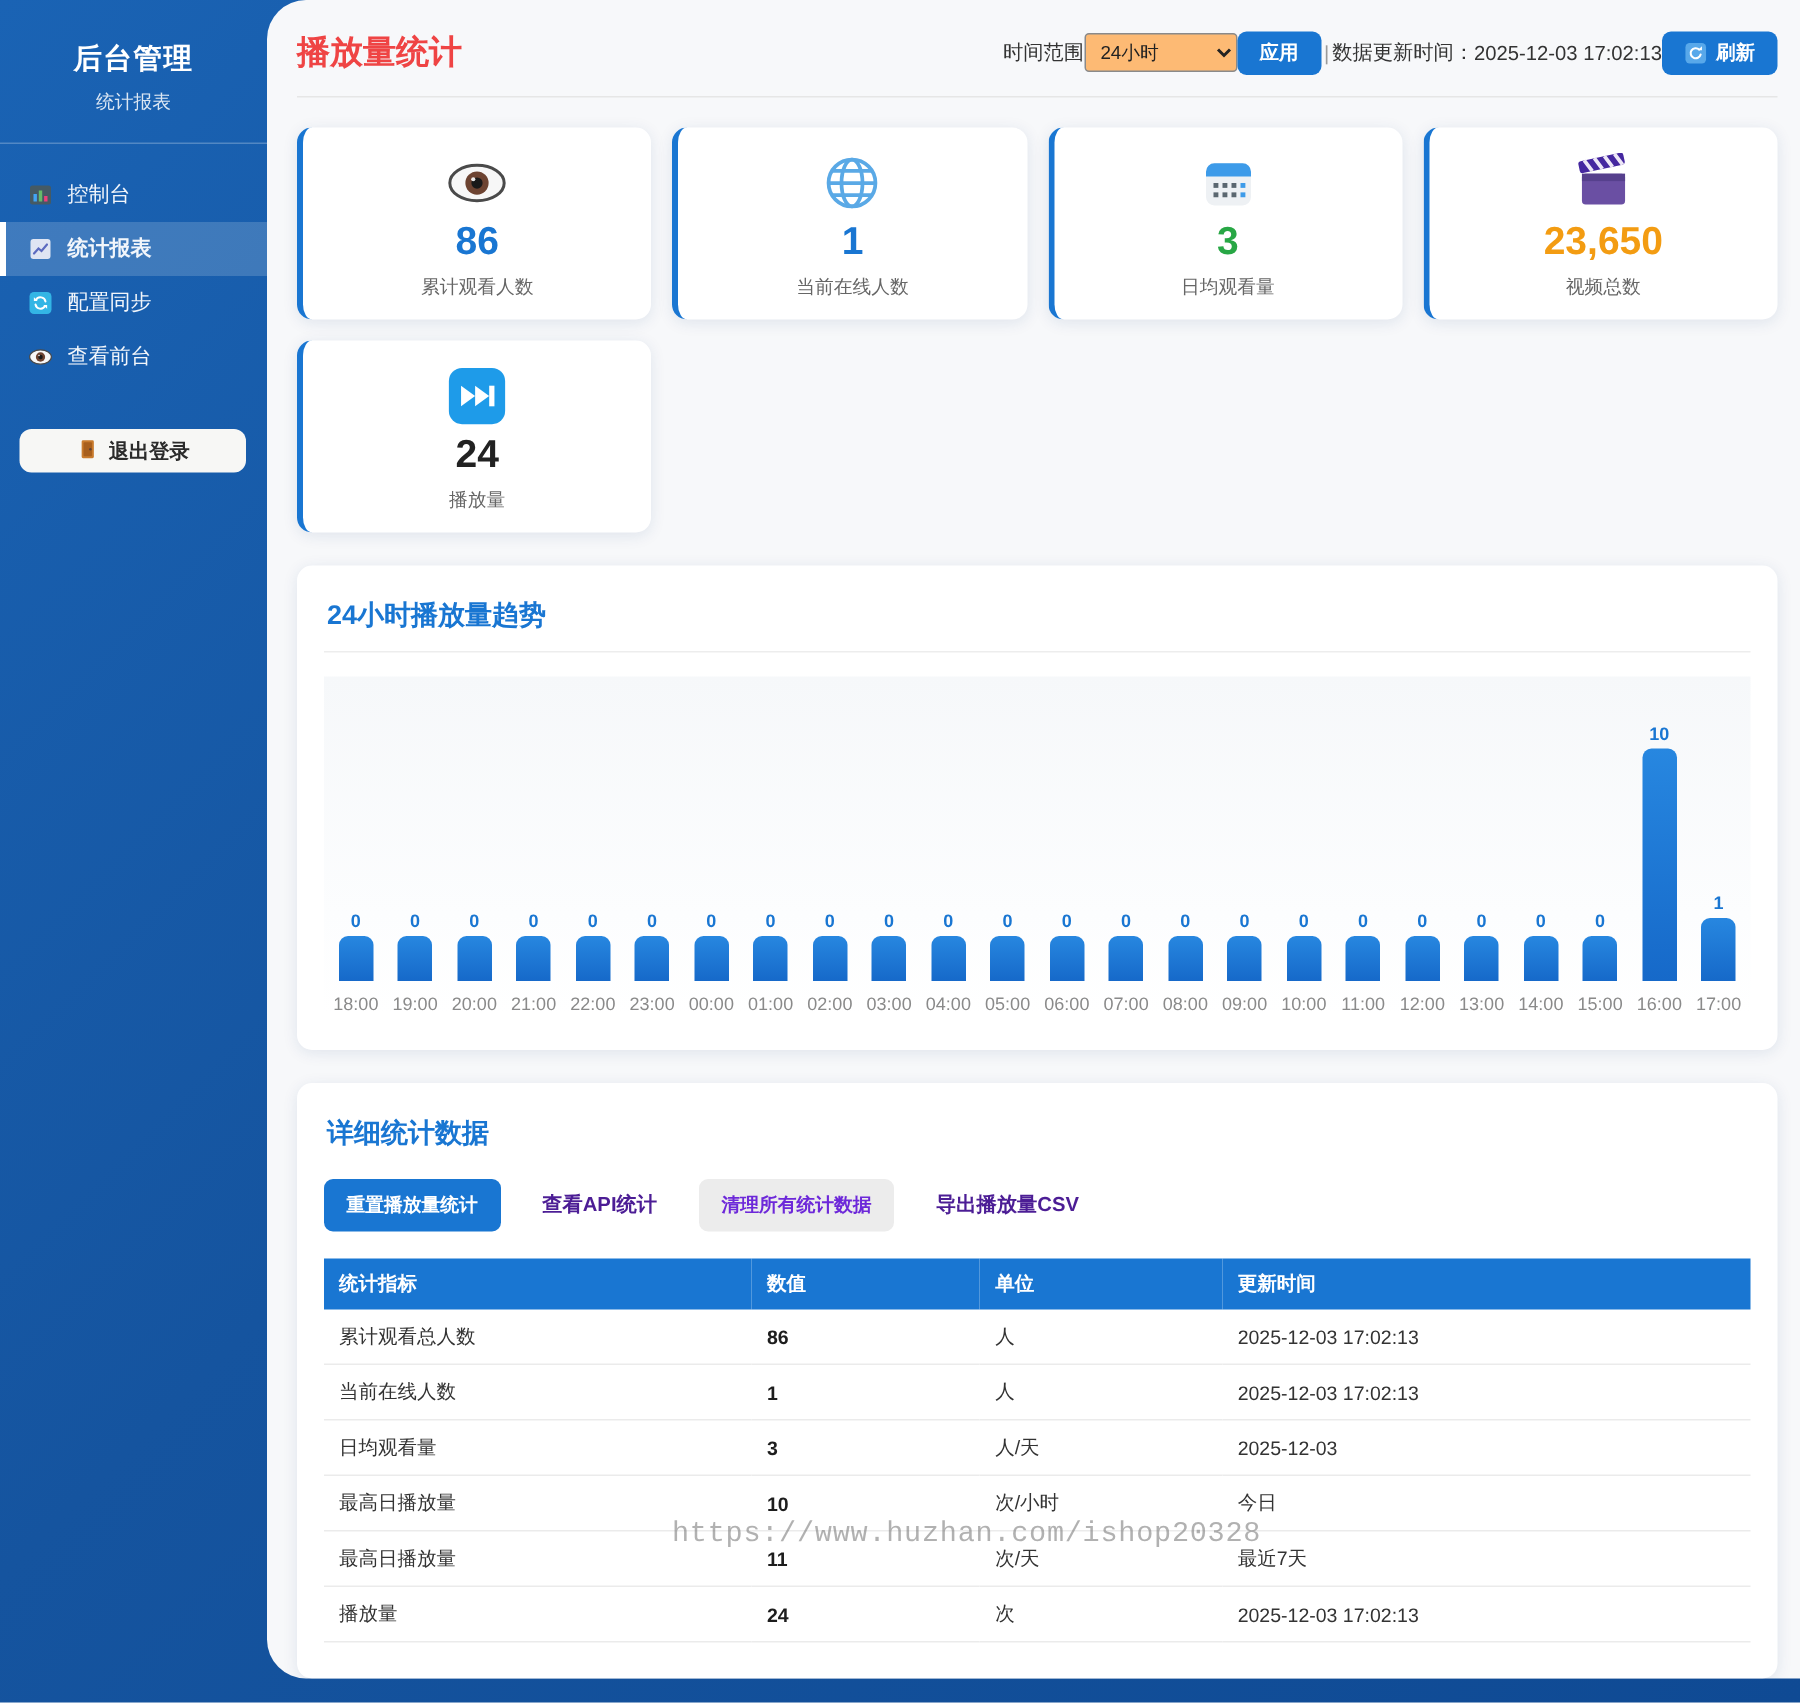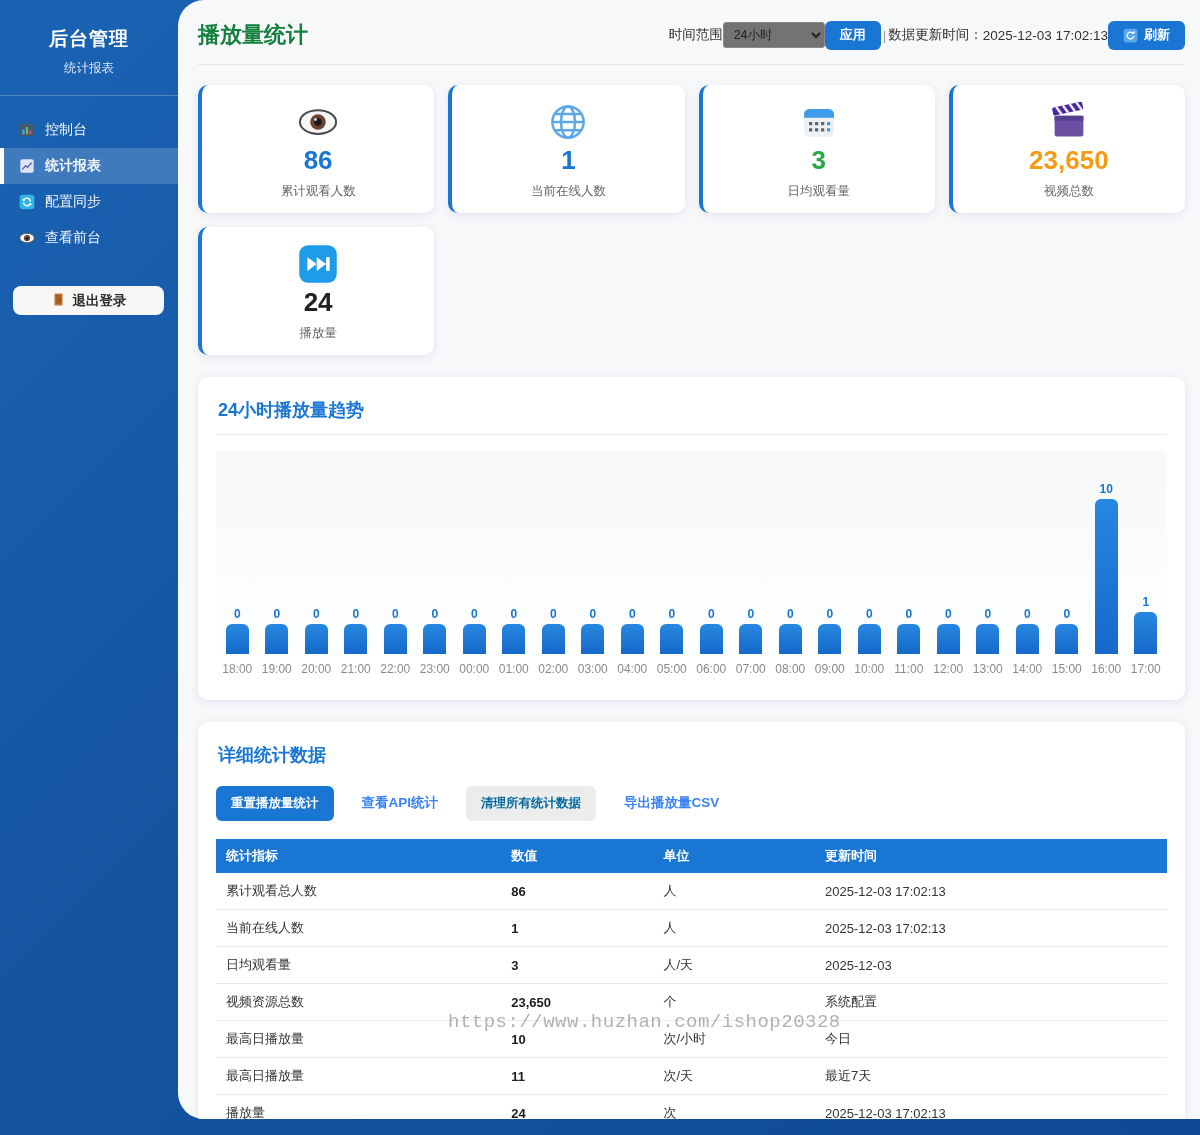--- a/index.html
+++ b/index.html
@@ -24,24 +24,24 @@
     margin:30px 13px 0; width:151px; height:29px; background:#f7f7f5; border:none; border-radius:8px;
     font-family:inherit; font-size:13.5px; font-weight:bold; color:#2b2b2b; cursor:pointer; }
 
   
   .main { position:absolute; left:178px; top:0; right:0; height:1119px;
     background:#f7f8fa; border-radius:26px 0 0 26px; z-index:1; overflow:hidden; }
   .content { padding:0 15px 0 20px; }
 
   .page-header { display:flex; align-items:center; justify-content:space-between;
     padding:20px 0 14px; border-bottom:1px solid #e6e6e6; }
-  .page-title { font-size:22px; font-weight:bold; color:#15803d; }
+  .page-title { font-size:22px; font-weight:bold; color:#ef4444; }
   .header-controls { display:flex; align-items:center; font-size:13.5px; color:#333; }
   .time-select { font-family:inherit; font-size:12.5px; padding:3px 6px; width:102px; height:26px;
-    border:1px solid #8a8a8a; border-radius:3px; background:#737373; color:#222; }
+    border:1px solid #8a8a8a; border-radius:3px; background:#fdba74; color:#222; }
   .btn-primary { background:#1976d2; color:#fff; border:none; border-radius:6px; height:29px;
     padding:0 15px; font-family:inherit; font-size:13px; font-weight:bold; cursor:pointer;
     display:inline-flex; align-items:center; gap:6px; }
   .hdr-divider { color:#9a9a9a; margin:0 2px; }
 
   
   .cards { display:grid; grid-template-columns:repeat(4,1fr); gap:14px; margin-top:20px; }
   .stat-card { background:#fff; border-radius:10px; border-left:4px solid #1976d2;
     box-shadow:0 2px 10px rgba(20,60,120,0.10); text-align:center; padding:17px 8px 16px; height:128px; }
   .stat-icon { height:40px; display:flex; align-items:center; justify-content:center; }
@@ -60,22 +60,22 @@
   .bar-col { flex:1; display:flex; flex-direction:column; align-items:center; justify-content:flex-end; }
   .bar-val { font-size:12px; font-weight:bold; color:#1976d2; margin-bottom:3px; }
   .bar { width:74%; background:linear-gradient(180deg,#2787e0 0%,#1669c9 100%); border-radius:6px 6px 0 0; }
   .bar-time { font-size:12px; color:#8a8a8a; margin-top:8px; height:14px; white-space:nowrap; }
 
   
   .action-row { display:flex; align-items:flex-end; gap:26px; margin:6px 0 18px; }
   .act-btn { font-family:inherit; font-size:12.5px; font-weight:bold; border:none; cursor:pointer;
     border-radius:6px; padding:9px 15px; }
   .act-primary { background:#1976d2; color:#fff; }
-  .act-secondary { background:#ececec; color:#0369a1;font-family:Liberation Mono, monospace; }
-  .act-link { background:transparent; color:#3b82f6; padding:9px 2px; font-size:13.5px; }
+  .act-secondary { background:#ececec; color:#6d28d9;font-family:Liberation Mono, monospace; }
+  .act-link { background:transparent; color:#4c1d95; padding:9px 2px; font-size:13.5px; }
 
   table.stats { width:100%; border-collapse:collapse; }
   table.stats th { background:#1976d2; color:#fff; font-size:13px; font-weight:bold;
     text-align:left; padding:8px 10px; }
   table.stats td { font-size:13px; color:#333; padding:9px 10px; border-bottom:1px solid #ebebeb; }
   table.stats td.val { font-weight:bold; color:#1d1d1d; }
 
   
   .watermark { position:absolute; left:448px; top:1011px; z-index:40; pointer-events:none;
     font-family:"Liberation Mono","DejaVu Sans Mono",monospace; font-size:19px;
@@ -405,26 +405,20 @@
               <td>人</td>
               <td>2025-12-03 17:02:13</td>
             </tr>
             <tr>
               <td>日均观看量</td>
               <td class="val">3</td>
               <td>人/天</td>
               <td>2025-12-03</td>
             </tr>
             <tr>
-              <td>视频资源总数</td>
-              <td class="val">23,650</td>
-              <td>个</td>
-              <td>系统配置</td>
-            </tr>
-            <tr>
               <td>最高日播放量</td>
               <td class="val">10</td>
               <td>次/小时</td>
               <td>今日</td>
             </tr>
             <tr>
               <td>最高日播放量</td>
               <td class="val">11</td>
               <td>次/天</td>
               <td>最近7天</td>

